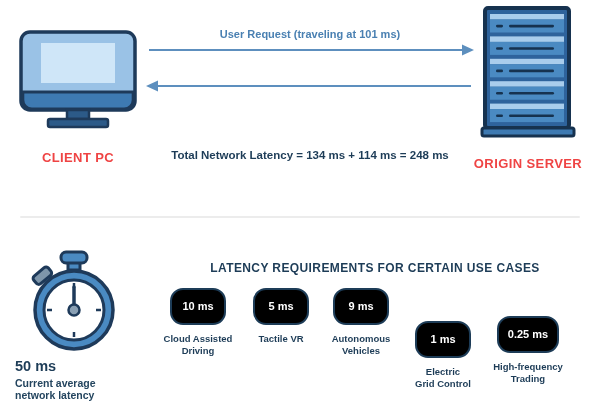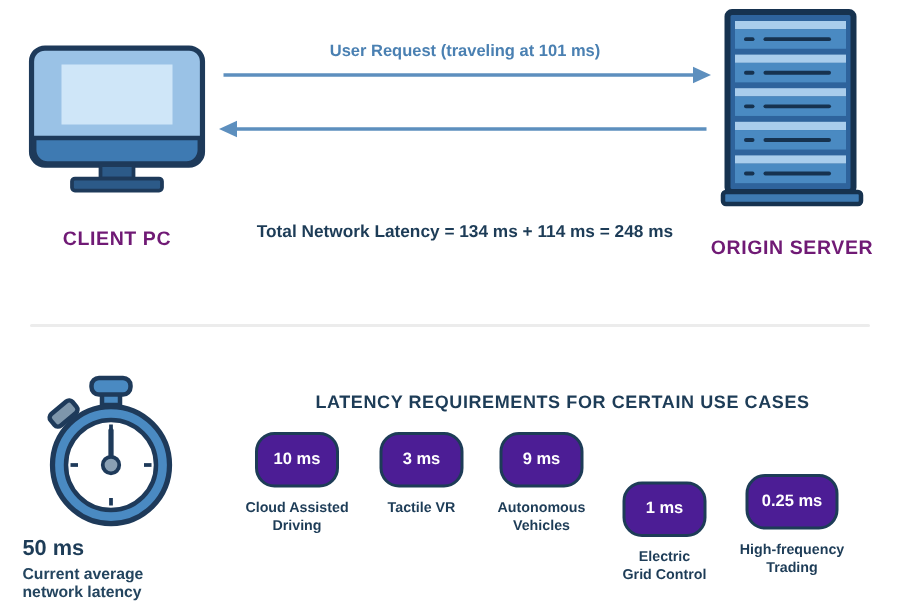--- a/index.html
+++ b/index.html
@@ -6,21 +6,21 @@
   .canvas {
     position:relative; width:600px; height:405px; background:#ffffff;
     font-family:"Liberation Sans", sans-serif; overflow:hidden;
   }
 
   
   .client { position:absolute; left:18px; top:30px; width:120px; text-align:center; }
   .server { position:absolute; left:472px; top:6px; width:112px; text-align:center; }
   .entity-label {
     margin-top:14px; font-size:13px; font-weight:bold; letter-spacing:0.4px;
-    color:#701a75; white-space:nowrap;
+    color:#ef4444; white-space:nowrap;
   }
   .client .entity-label { margin-top:16px; }
 
   .flow { position:absolute; left:145px; top:26px; width:330px; text-align:center; }
   .arrow-label {
     font-size:11px; font-weight:bold; color:#4a80b2; line-height:16px; white-space:nowrap;
   }
   .arrows { display:block; }
   .arrows line { stroke:#5d8fbe; stroke-width:2.2; }
   .arrows polygon { fill:#5d8fbe; }
@@ -44,21 +44,21 @@
 
   .heading {
     position:absolute; left:150px; top:261px; width:450px; text-align:center;
     font-size:12px; font-weight:bold; letter-spacing:0.4px; color:#1d3c57;
   }
 
   .use-cases { position:absolute; left:150px; top:288px; width:450px; height:80px; }
   .uc { position:absolute; top:0; width:96px; text-align:center; }
   .badge {
     display:inline-block; padding:10px 9px; min-width:34px;
-    background:#4c1d95; border:2.5px solid #1d3c57; border-radius:13px;
+    background:#000000; border:2.5px solid #1d3c57; border-radius:13px;
     font-size:11px; font-weight:bold; color:#ffffff; line-height:13px; white-space:nowrap;
   }
   .uc-label { margin-top:8px; font-size:9.5px; font-weight:bold; color:#1d3c57; line-height:11.5px; }
   .uc-label span { display:block; }
 </style>
 </head>
 <body>
 
 <div class="canvas">
 
@@ -159,21 +159,21 @@
       <div class="badge">
         <span>10 ms</span>
       </div>
       <div class="uc-label">
         <span>Cloud Assisted</span>
         <span>Driving</span>
       </div>
     </div>
     <div class="uc" style="left:83px;">
       <div class="badge">
-        <span>3 ms</span>
+        <span>5 ms</span>
       </div>
       <div class="uc-label">
         <span>Tactile VR</span>
         <span></span>
       </div>
     </div>
     <div class="uc" style="left:163px;">
       <div class="badge">
         <span>9 ms</span>
       </div>

